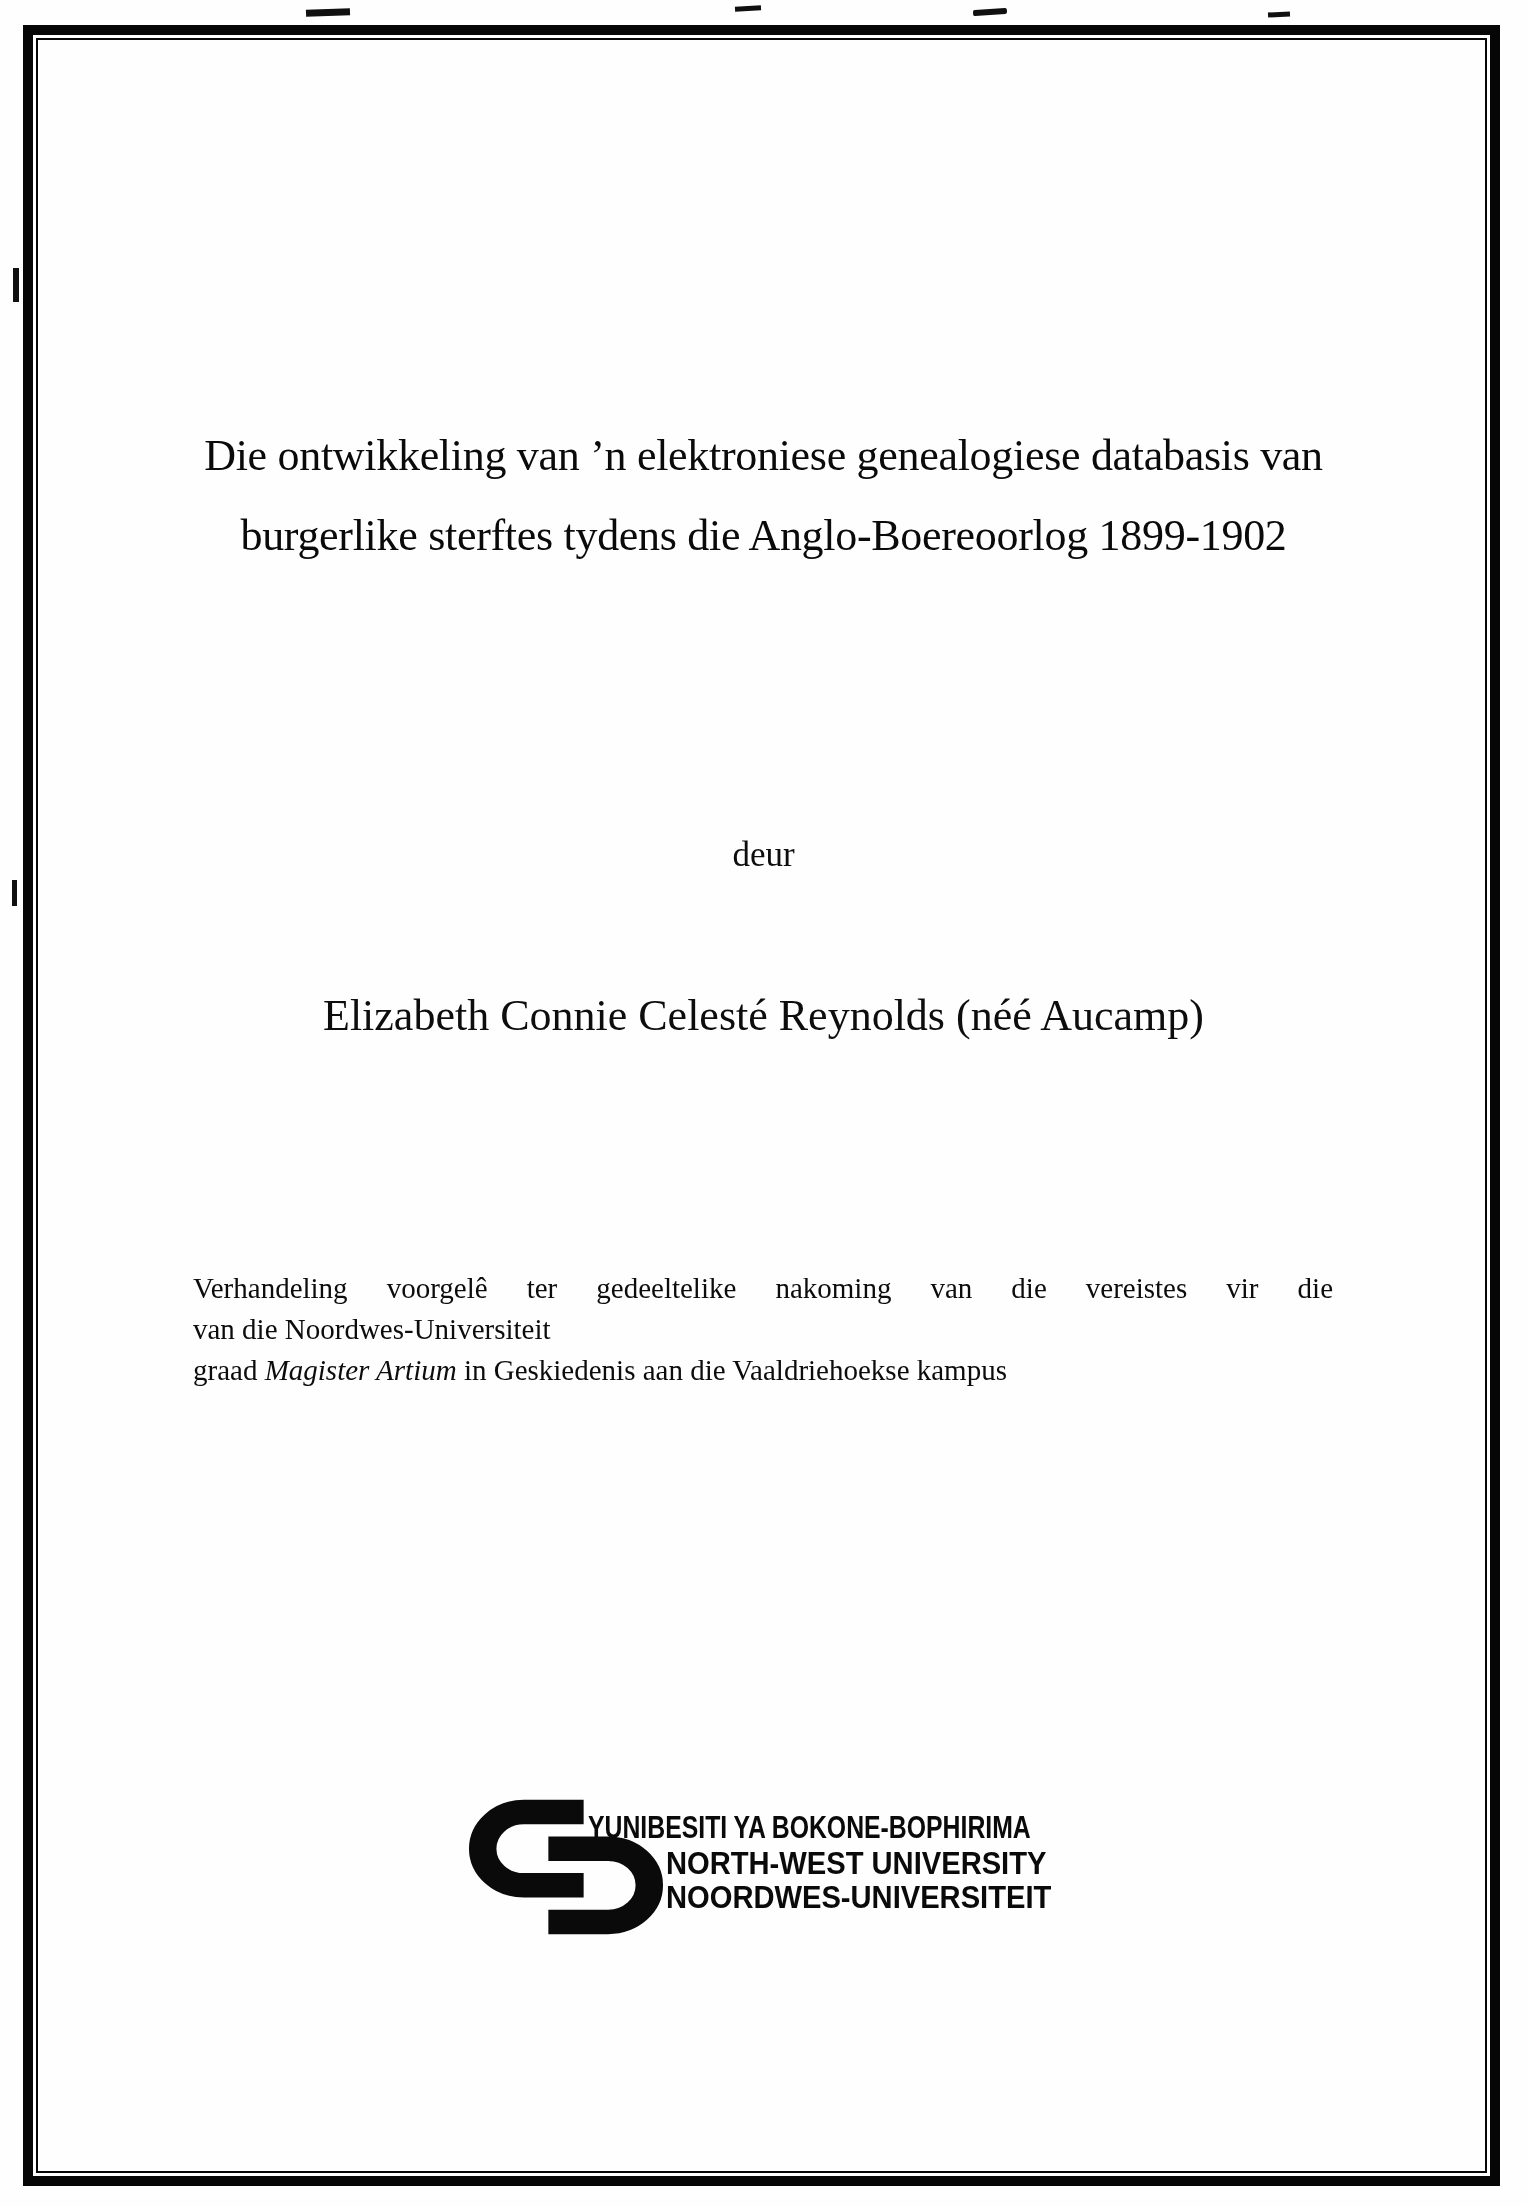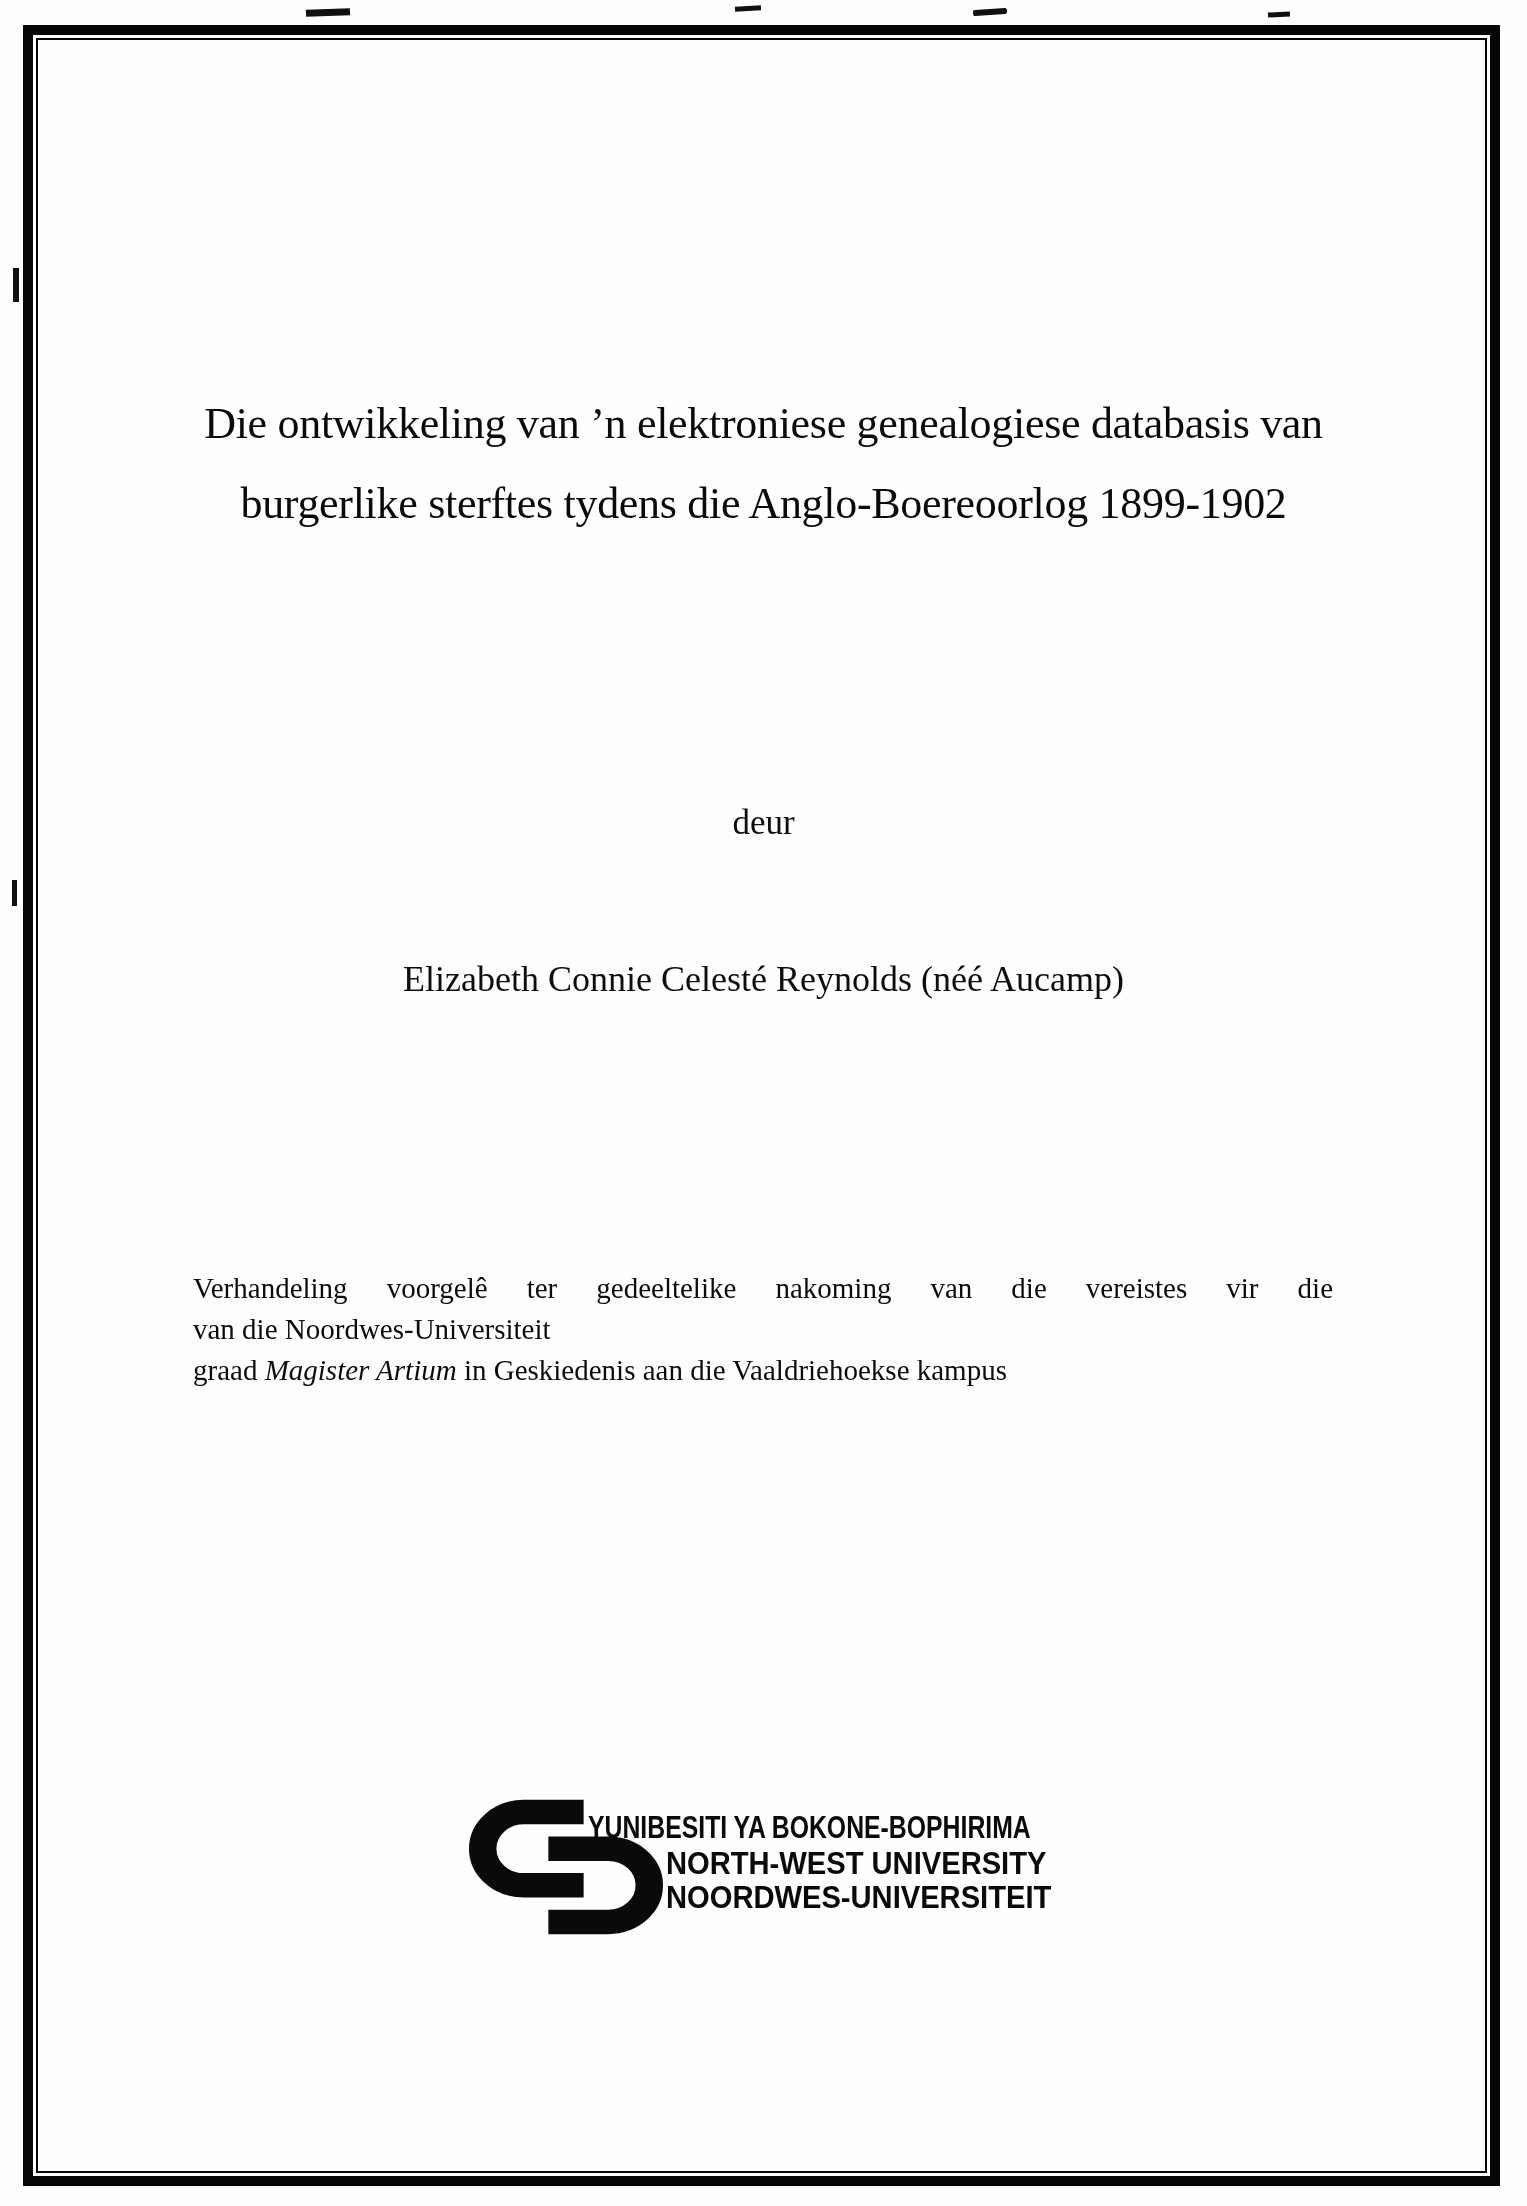--- a/index.html
+++ b/index.html
@@ -28,32 +28,32 @@
   
   .artifact { position: absolute; background: #101010; }
   .a1 { left: 306px; top: 9px;  width: 44px; height: 7px; transform: rotate(-2deg); }
   .a2 { left: 735px; top: 6px;  width: 26px; height: 5px; transform: rotate(-3deg); }
   .a3 { left: 973px; top: 9px;  width: 34px; height: 6px; transform: rotate(-4deg); border-radius: 2px; }
   .a4 { left: 1268px; top: 12px; width: 22px; height: 5px; transform: rotate(-3deg); }
   .a5 { left: 13px; top: 268px; width: 6px; height: 34px; }
   .a6 { left: 12px; top: 880px; width: 5px; height: 26px; }
 
   .line { position: absolute; white-space: nowrap; }
-  .centered { left: 0; width: 1527px; text-align: center; }
+  .centered { left: 0; width: 1527px; text-align: center; margin-top: 32px; }
 
   .title {
     font-size: 44px;
     letter-spacing: -0.3px;
     color: #0a0a0a;
   }
   .title-1 { top: 398px; }
   .title-2 { top: 478px; }
 
   .byline  { top: 803px;  font-size: 35px; }
-  .author  { top: 958px;  font-size: 36px; }
+  .author  { top: 958px;  font-size: 44px; }
 
   .statement {
     position: absolute;
     left: 193px; top: 1268px;
     width: 1140px;
     font-size: 29px;
     line-height: 41px;
     color: #0c0c0c;
   }
   .statement .just {

